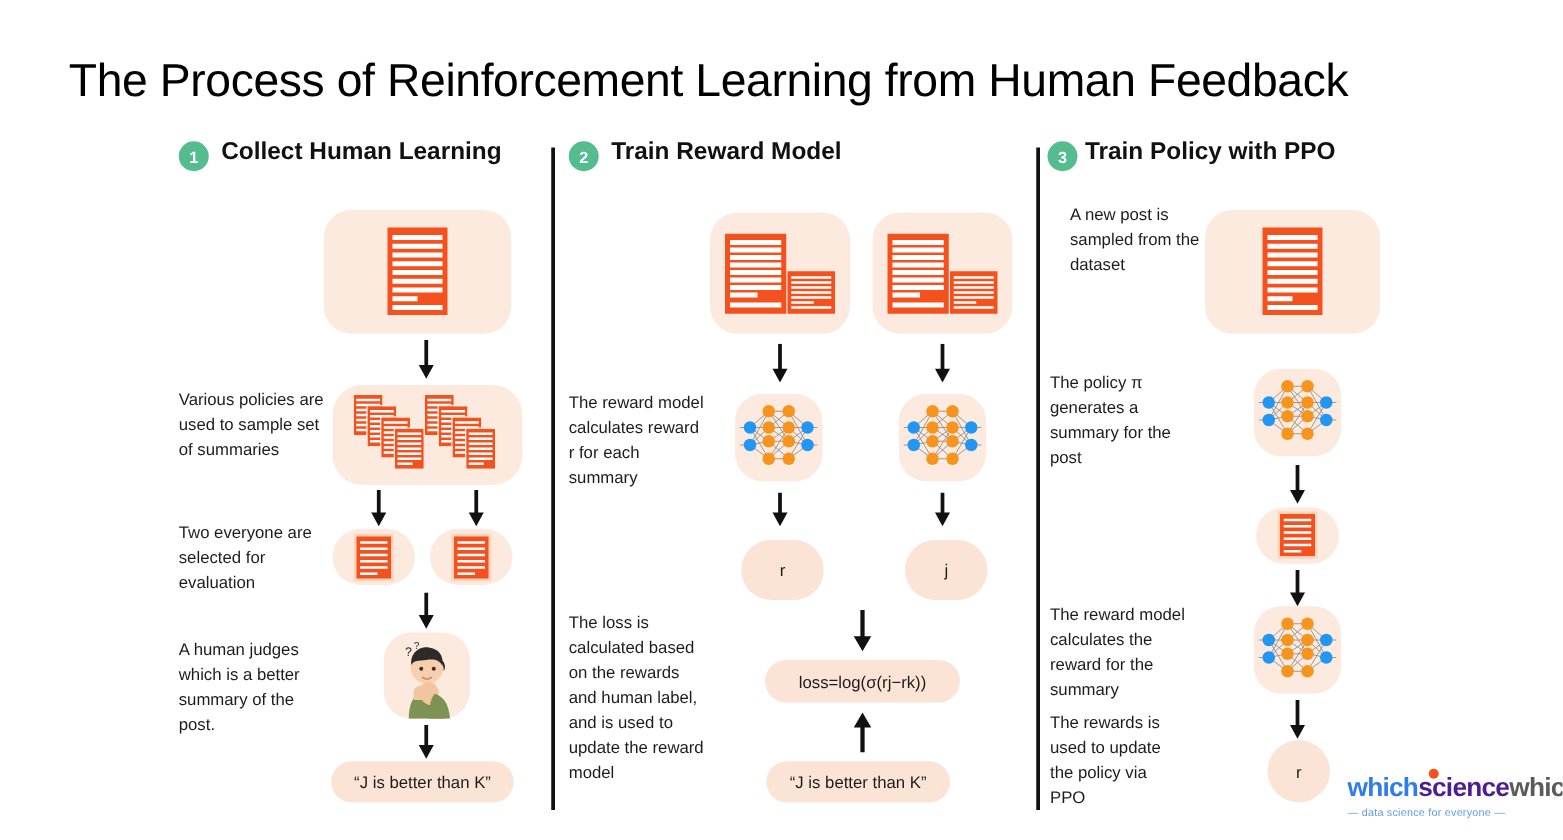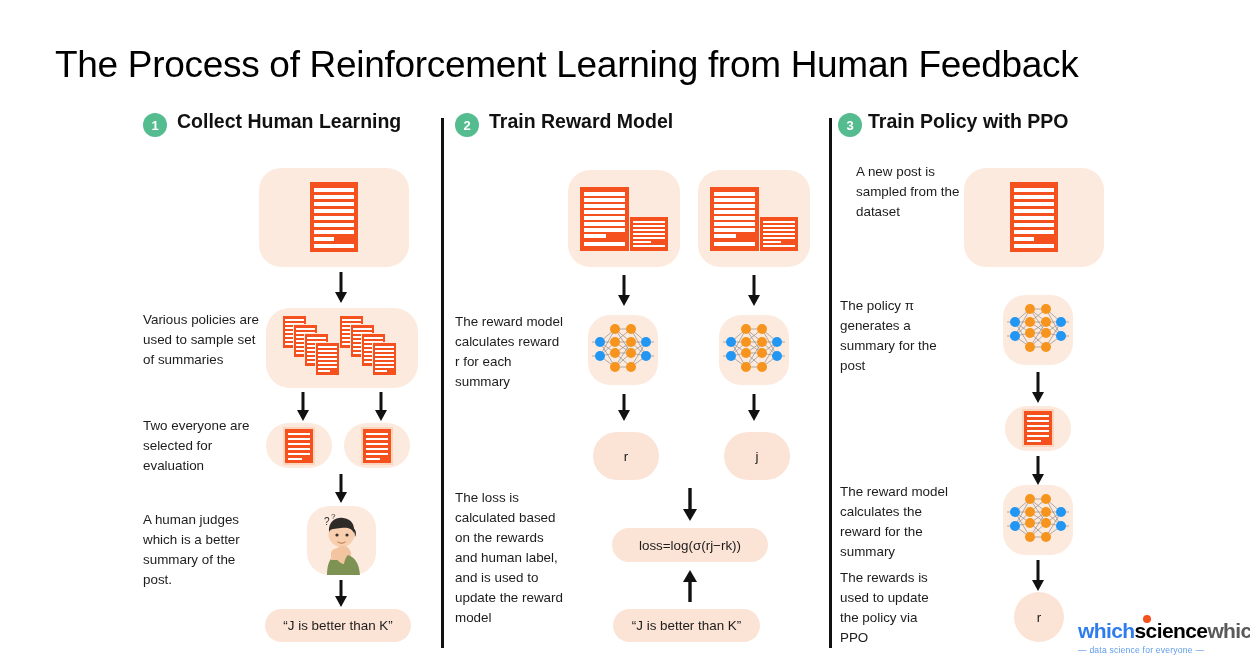--- a/index.html
+++ b/index.html
@@ -83,21 +83,21 @@
   
   .nn { position: absolute; }
 
   
   .person { position: absolute; }
 
   
   .logo { position: absolute; left: 1078px; top: 620px; width: 168px; }
   .logo-word { font-size: 21px; font-weight: bold; letter-spacing: -0.6px; line-height: 22px; }
   .lg-blue { color: #2f7ced; }
-  .lg-orange { color: #000000; }
+  .lg-orange { color: #4c1d95; }
   .lg-grey { color: #5a5a5a; }
   .logo-tag {
     font-size: 8.6px; color: #5f9de8; letter-spacing: 0.2px;
     margin-top: 3px; white-space: nowrap;
   }
   .logo-dot {
     position: absolute; left: 65px; top: -5px;
     width: 8px; height: 8px; border-radius: 50%; background: #f4511e;
   }
 </style>

